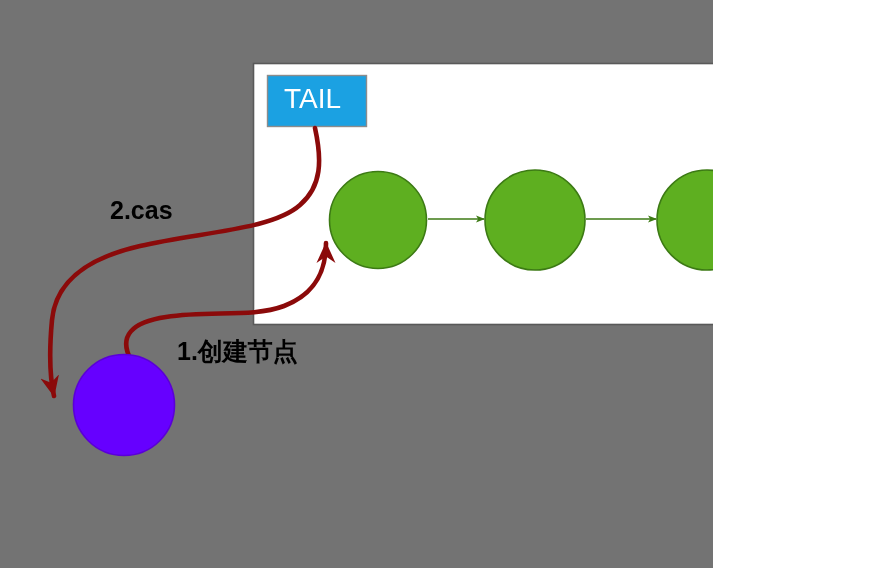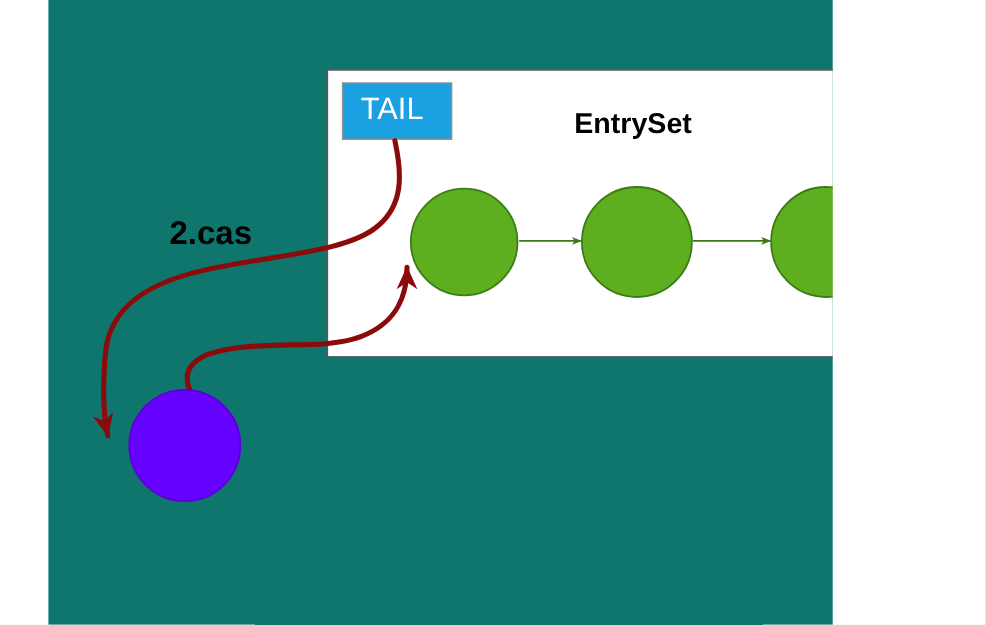--- a/index.html
+++ b/index.html
@@ -7,23 +7,22 @@
     padding: 0;
     background: #ffffff;
   }
   body {
     font-family: "Liberation Sans", "DejaVu Sans", sans-serif;
   }
   #canvas {
     position: relative;
     width: 713px;
     height: 568px;
-    background: #0f766e;
+    background: #737373;
     overflow: hidden;
-    margin-left: 44px;
   }
   #diagram-svg {
     position: absolute;
     left: 0;
     top: 0;
     width: 896px;
     height: 568px;
   }
   .lbl {
     position: absolute;
@@ -44,21 +43,21 @@
     left: 284px;
     top: 83px;
     font-size: 28px;
     font-weight: normal;
     color: #ffffff;
   }
   
   #cas-label {
     left: 110px;
     top: 196px;
-    font-size: 30px;
+    font-size: 25px;
     font-weight: bold;
     color: #000000;
   }
   
   #create-node-label {
     left: 177px;
     top: 335px;
     font-size: 25px;
     font-weight: bold;
     color: #000000;
@@ -108,19 +107,19 @@
     <path d="M 131 360
              C 118 336, 132 322, 166 317
              C 210 310, 252 318, 284 306
              C 318 293, 326 268, 326 243" fill="none" stroke="#8B0A0A" stroke-width="4.6" stroke-linecap="round" marker-end="url(#dark-red-arrow)"></path>
 
     <circle cx="124" cy="405" r="50.5" fill="#6600FF" stroke="#5A00D6" stroke-width="1.6"></circle>
   </svg>
 
   <div class="lbl" id="tail-label">TAIL</div>
 
-  <div class="lbl" id="entryset-label">EntrySet</div>
 
   <div class="lbl" id="cas-label">2.cas</div>
 
+  <div class="lbl" id="create-node-label">1.创建节点</div>
 
 
 </div>
 
 </body></html>

